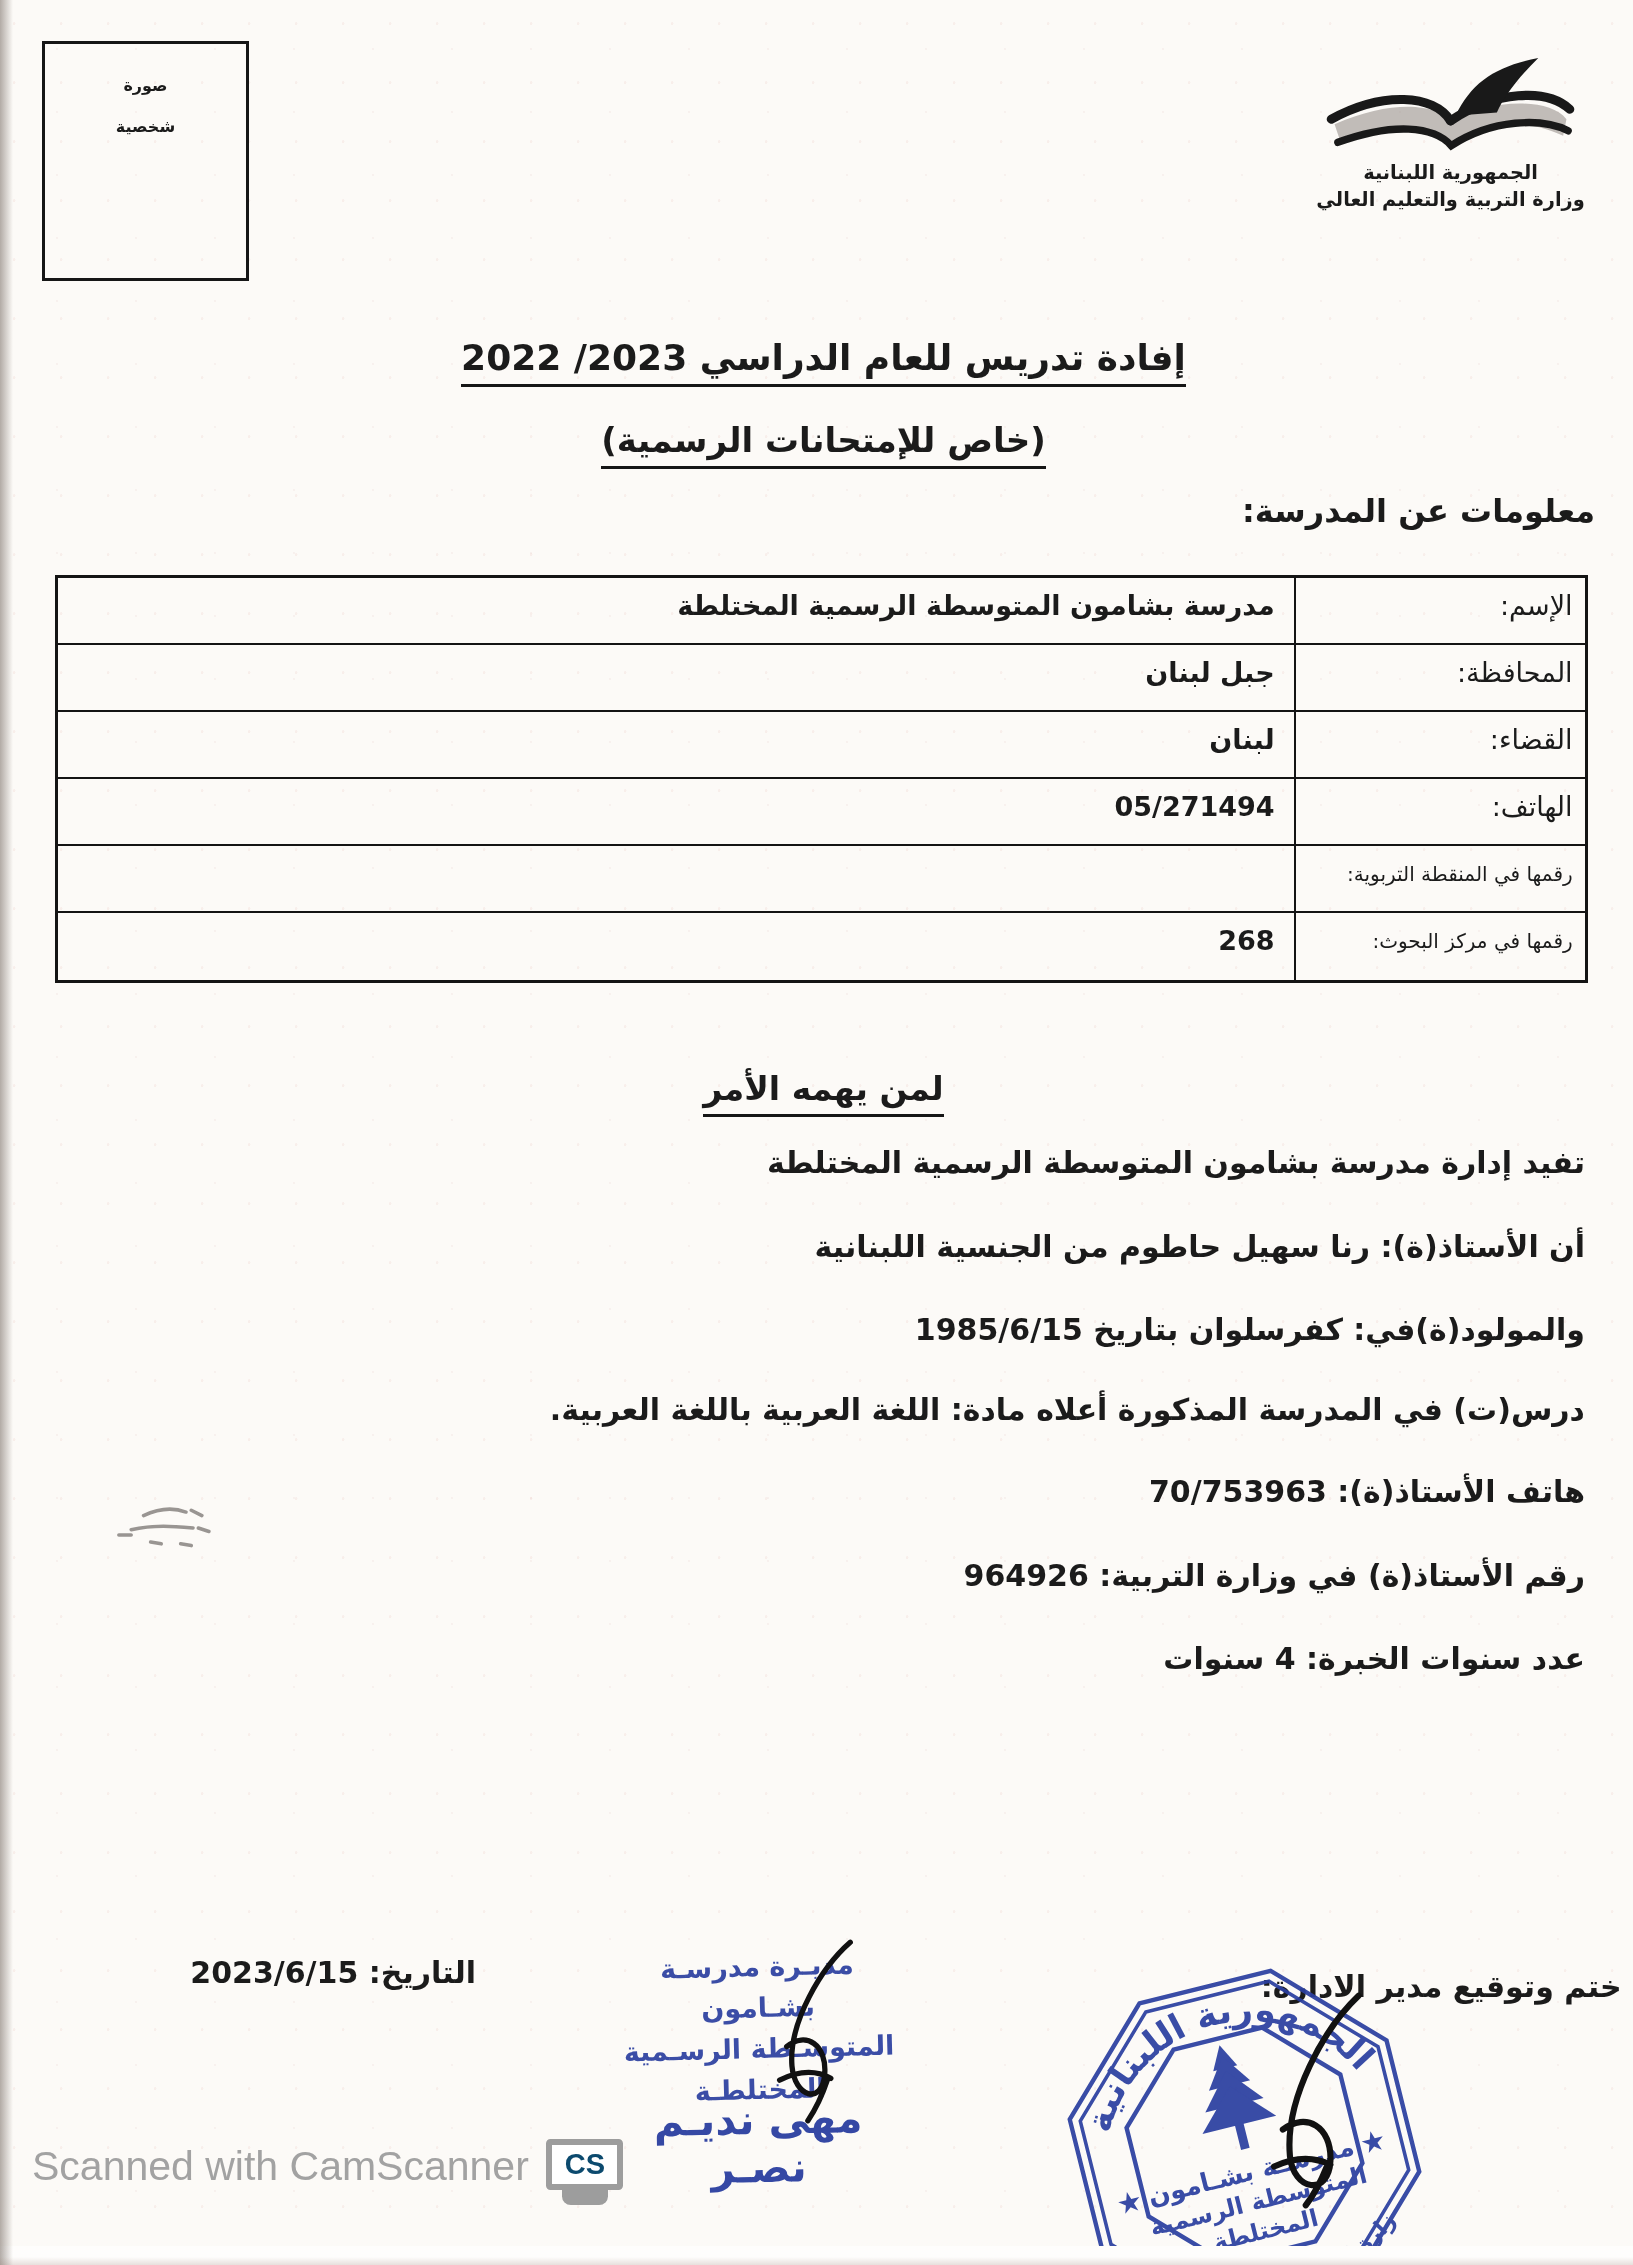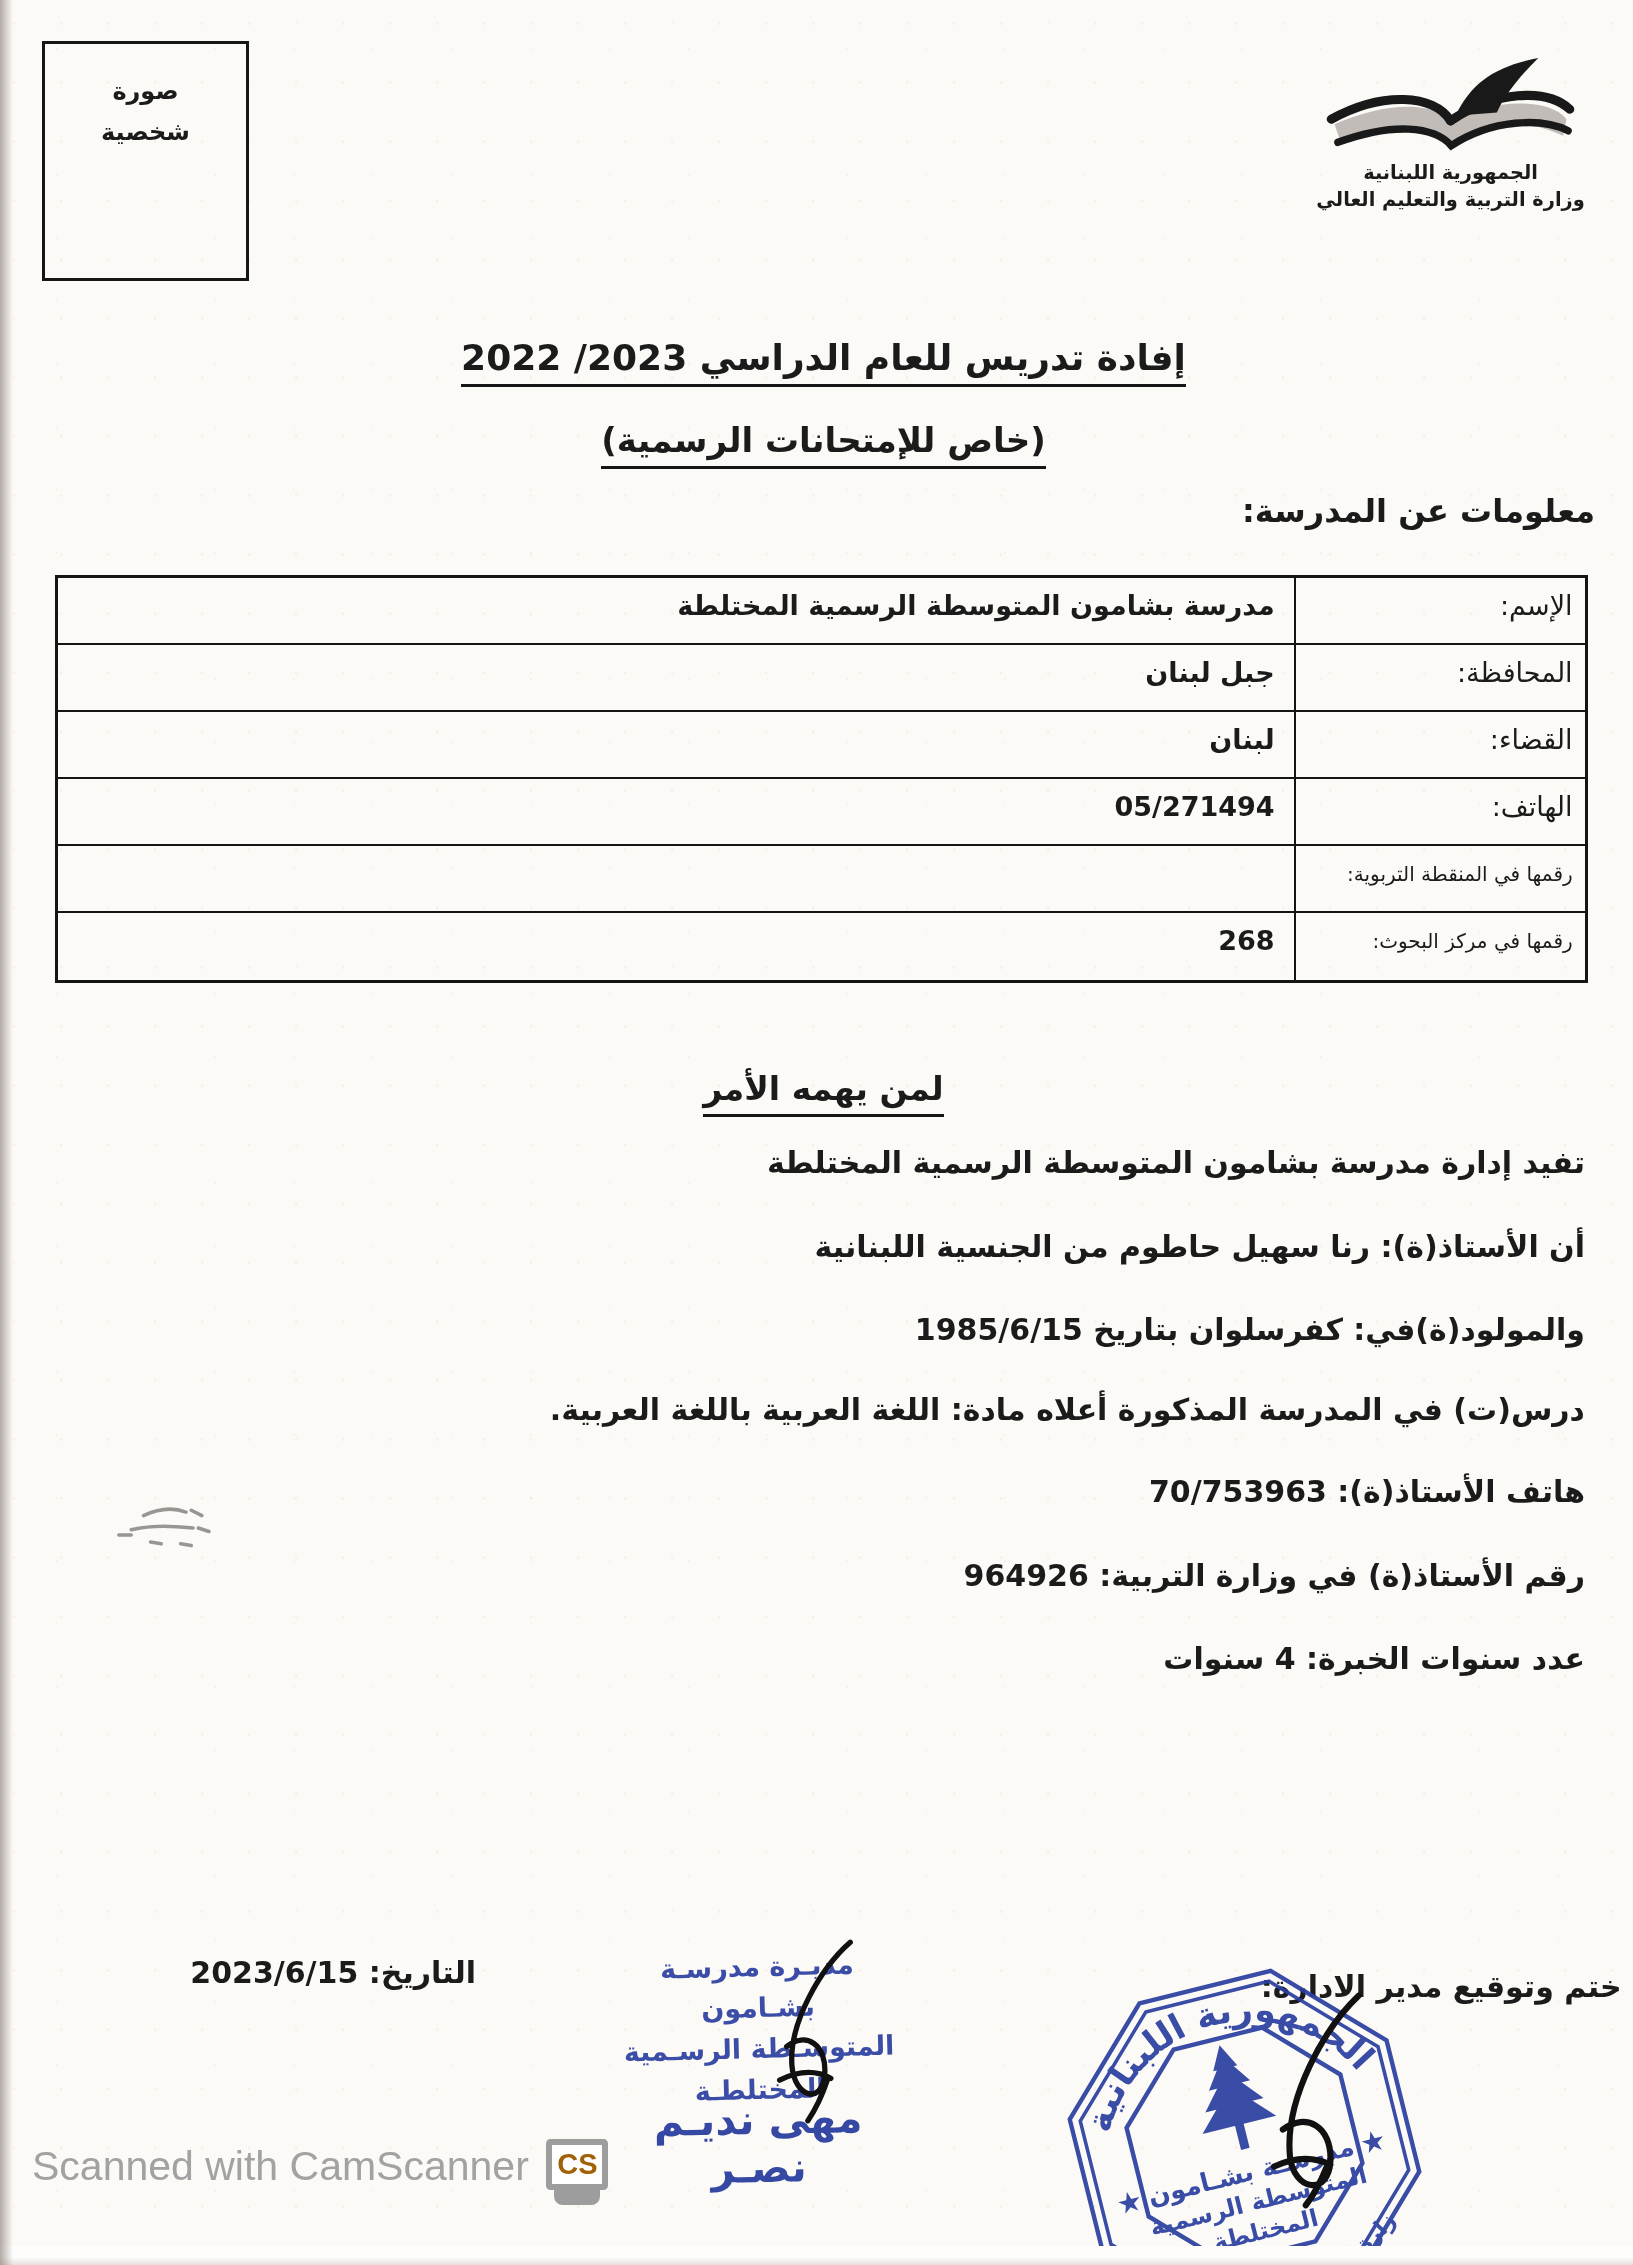--- a/index.html
+++ b/index.html
@@ -14,22 +14,22 @@
     background-size:47px 59px, 79px 63px;
   }
   .edge-left { position:absolute; left:0; top:0; width:13.2px; height:100%;
     background:linear-gradient(to right, rgba(104,92,84,.50), rgba(104,92,84,0)); z-index:9; }
   .edge-bottom { position:absolute; left:0; bottom:0; width:100%; height:8.8px;
     background:linear-gradient(to top, rgba(150,120,110,.25), rgba(150,120,110,0)); z-index:9; }
   .bottom-band { position:absolute; left:0; top:2246px; width:100%; height:19.4px; background:#fefdfc; z-index:6; }
 
   
   .photo-box { position:absolute; left:42px; top:41px; width:207px; height:240px;
-    border:3.5px solid #161616; padding-top:27px; text-align:center;
-    font-size:24px; font-weight:bold; line-height:41px; }
+    border:3.5px solid #161616; padding-top:21px; text-align:center;
+    font-size:16px; font-weight:bold; line-height:41px; }
 
   
   .logo { position:absolute; top:56px; left:1313px; width:275px; text-align:center; }
   .logo svg { display:block; margin:0 auto; }
   .logo-line { font-size:19.4px; font-weight:bold; line-height:26.5px; letter-spacing:0.4px; }
 
   
   .title { position:absolute; top:337px; left:0; width:100%; text-align:center; font-size:36px; font-weight:bold; }
   .title span, .subtitle span, .concern span { display:inline-block; border-bottom:3.5px solid #161616; padding-bottom:6.2px;margin-left:13px; }
   .subtitle { position:absolute; top:420px; left:0; width:100%; text-align:center; font-size:34px; font-weight:bold; }
@@ -59,23 +59,23 @@
   .director-name  { position:absolute; left:607px; top:2096px; width:303px; text-align:center;
     color:#2b3fa0; font-size:41px; font-weight:bold; transform:rotate(-1deg); opacity:.95; }
   .seal { position:absolute; left:1059px; top:1960px; width:371px; height:371px;
     transform:rotate(-14deg); opacity:.93; z-index:3; }
   .sig1 { position:absolute; left:769px; top:1937px; z-index:4; }
   .sig2 { position:absolute; left:1260px; top:1990px; z-index:4; }
 
   
   .cs-wrap { position:absolute; left:32px; top:2139px; display:flex; align-items:flex-start; gap:17.6px; z-index:7; }
   .cs-icon-box { display:flex; flex-direction:column; align-items:center; }
-  .cs-icon { width:62px; height:51px; border:6.2px solid #9d9d9d; border-radius:4.4px; background:#fff;
+  .cs-icon { width:77px; height:51px; border:6.2px solid #9d9d9d; border-radius:4.4px; background:#fff;
     display:flex; align-items:center; justify-content:center;
-    font-family:"Liberation Sans", sans-serif; font-weight:bold; font-size:29px; color:#a16207; }
+    font-family:"Liberation Sans", sans-serif; font-weight:bold; font-size:29px; color:#0c4a6e; }
   .cs-tab { width:46px; height:15px; background:#9d9d9d; border-radius:0 0 8.8px 8.8px; }
   .cs-text { font-family:"Liberation Sans", sans-serif; font-size:41px; color:#a2a2a2; direction:ltr; margin-top:3.5px; }
 </style>
 </head>
 <body>
 
 <div class="page">
   <div class="edge-left"></div>
   <div class="edge-bottom"></div>
 

